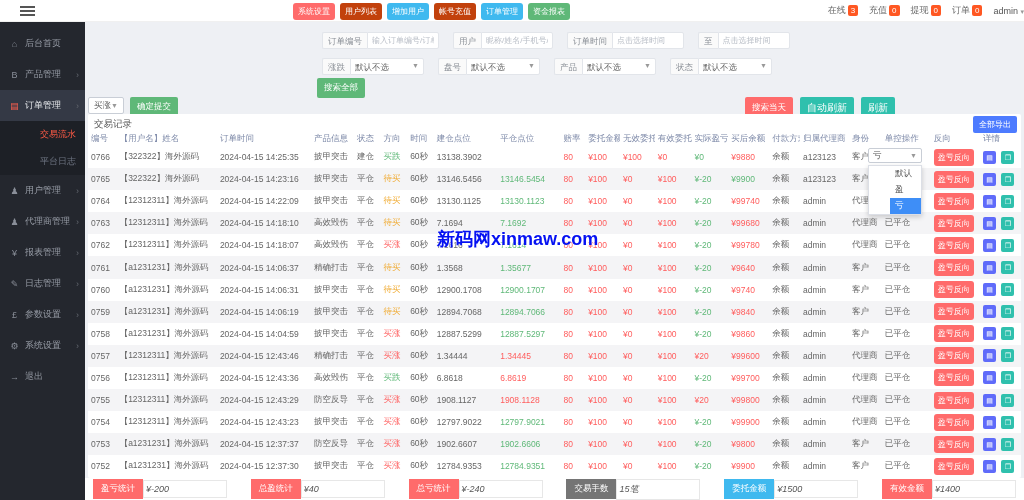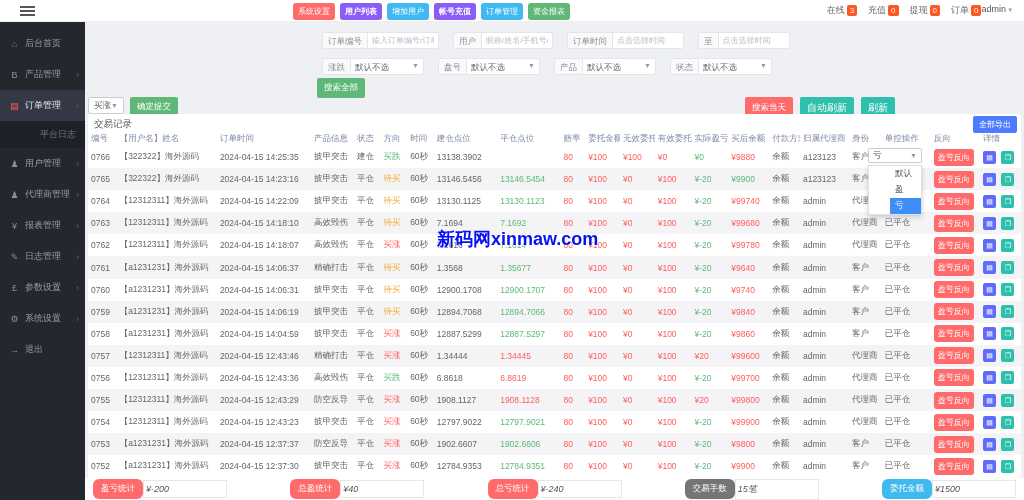--- a/index.html
+++ b/index.html
@@ -5,23 +5,23 @@
   * { margin:0; padding:0; box-sizing:border-box; }
   html,body { width:1024px; height:500px; overflow:hidden; font-family:"Liberation Sans",sans-serif; background:#fff; }
   body { position:relative; }
 
   
   .navbar { position:absolute; top:0; left:0; right:0; height:22px; background:#fff; border-bottom:1px solid #f0f0f0; z-index:30; }
   .hamburger { position:absolute; left:20px; top:6px; width:15px; cursor:pointer; }
   .hamburger i { display:block; height:2px; background:#555; margin-bottom:2px; }
   .nav-menu { position:absolute; left:293px; top:3px; display:flex; gap:5px; }
   .nav-btn { border:none; border-radius:3px; color:#fff; font-size:8px; padding:3px 5px; font-family:inherit; cursor:pointer; white-space:nowrap; }
-  .btn-red { background:#ff6b6b; } .btn-gray { background:#8b5cf6;font-weight:bold; }
+  .btn-red { background:#ff6b6b; } .btn-gray { background:#c2410c; }
   .btn-sky { background:#3fb9ef; } .btn-green { background:#5fb878; }
-  .nav-right { position:absolute; right:12px; top:4px; display:flex; font-size:9px; color:#666; }
+  .nav-right { position:absolute; right:0; top:4px; display:flex; align-items:center; gap:11px; font-size:9px; color:#666; }
   .status-item { display:flex; align-items:center; gap:2px; }
   .badge { background:#ff5722; color:#fff; border-radius:2px; font-size:8px; padding:0 3px; line-height:11px; }
   .admin-menu { color:#555; cursor:pointer; }
   .admin-menu .caret { font-size:7px; color:#999; }
 
   
   .sidebar { position:absolute; top:22px; left:0; width:85px; bottom:0; background:#24272e; z-index:20; }
   .side-list { padding-top:6px; }
   .side-item { position:relative; display:flex; align-items:center; gap:5px; padding:9px 6px 9px 9px; color:#979ca6; font-size:9px; cursor:pointer; white-space:nowrap; }
   .side-item .s-icon { width:11px; font-size:9px; color:#8a8f99; text-align:center; font-style:normal; }
@@ -70,21 +70,21 @@
   
   .ctrl-overlay { position:absolute; left:783px; top:126px; width:54px; z-index:40; font-size:8.5px; }
   .ctrl-select { background:#fff; border:1px solid #c9ced6; border-radius:2px; height:15px; display:flex; align-items:center; justify-content:space-between; padding:0 4px; color:#555; cursor:pointer; }
   .ctrl-options { margin-top:2px; background:#fff; border:1px solid #dcdfe6; box-shadow:0 2px 5px rgba(0,0,0,.18); }
   .ctrl-option { padding:2px 5px; color:#555; cursor:pointer;margin-left:21px; }
   .opt-active { background:#3e8ef7; color:#fff; }
 
   
   .summary { position:absolute; bottom:0; left:0; right:0; height:22px; background:#fff; display:flex; align-items:center; justify-content:space-between; padding:0 8px; }
   .sum-group { display:flex; align-items:center; }
-  .sum-label { border:none; color:#fff; font-size:8.5px; padding:4px 8px; border-radius:6px; font-family:Liberation Mono, monospace; cursor:pointer; white-space:nowrap; }
+  .sum-label { border:none; color:#fff; font-size:8.5px; padding:4px 8px; border-radius:0; font-family:Liberation Mono, monospace; cursor:pointer; white-space:nowrap; }
   .s-red { background:#ff6b6b; } .s-gray { background:#757575; } .s-blue { background:#3fb9ef; }
   .sum-value { border:1px solid #e7e7e7; background:#fff; font-size:9px; color:#555; padding:3px 2px; min-width:84px;font-style:italic; }
 
   .watermark { position:absolute; left:437px; top:227px; font-size:18px; font-weight:bold; color:#0511f2; z-index:60; pointer-events:none; text-shadow:0 0 3px rgba(255,255,255,.9); }
 </style>
 </head>
 <body>
 
 <div class="navbar">
   <div class="hamburger">
@@ -150,20 +150,25 @@
         <span>产品管理</span>
         <span class="chev">›</span>
       </div>
 
       <div class="side-item parent-active">
         <i class="s-icon">▤</i>
         <span>订单管理</span>
         <span class="chev">›</span>
       </div>
 
+      <div class="side-item sub sub-active">
+        <i class="s-icon"></i>
+        <span>交易流水</span>
+
+      </div>
 
       <div class="side-item sub">
         <i class="s-icon"></i>
         <span>平台日志</span>
 
       </div>
 
       <div class="side-item">
         <i class="s-icon">♟</i>
         <span>用户管理</span>
@@ -814,16 +819,20 @@
       <div class="sum-group">
         <button class="sum-label s-gray">交易手数</button>
         <span class="sum-value">15笔</span>
       </div>
 
       <div class="sum-group">
         <button class="sum-label s-blue">委托金额</button>
         <span class="sum-value">¥1500</span>
       </div>
 
+      <div class="sum-group">
+        <button class="sum-label s-red">有效金额</button>
+        <span class="sum-value">¥1400</span>
+      </div>
     </div>
 </div>
 
 <div class="watermark">新码网xinmaw.com</div>
 
 </body></html>

